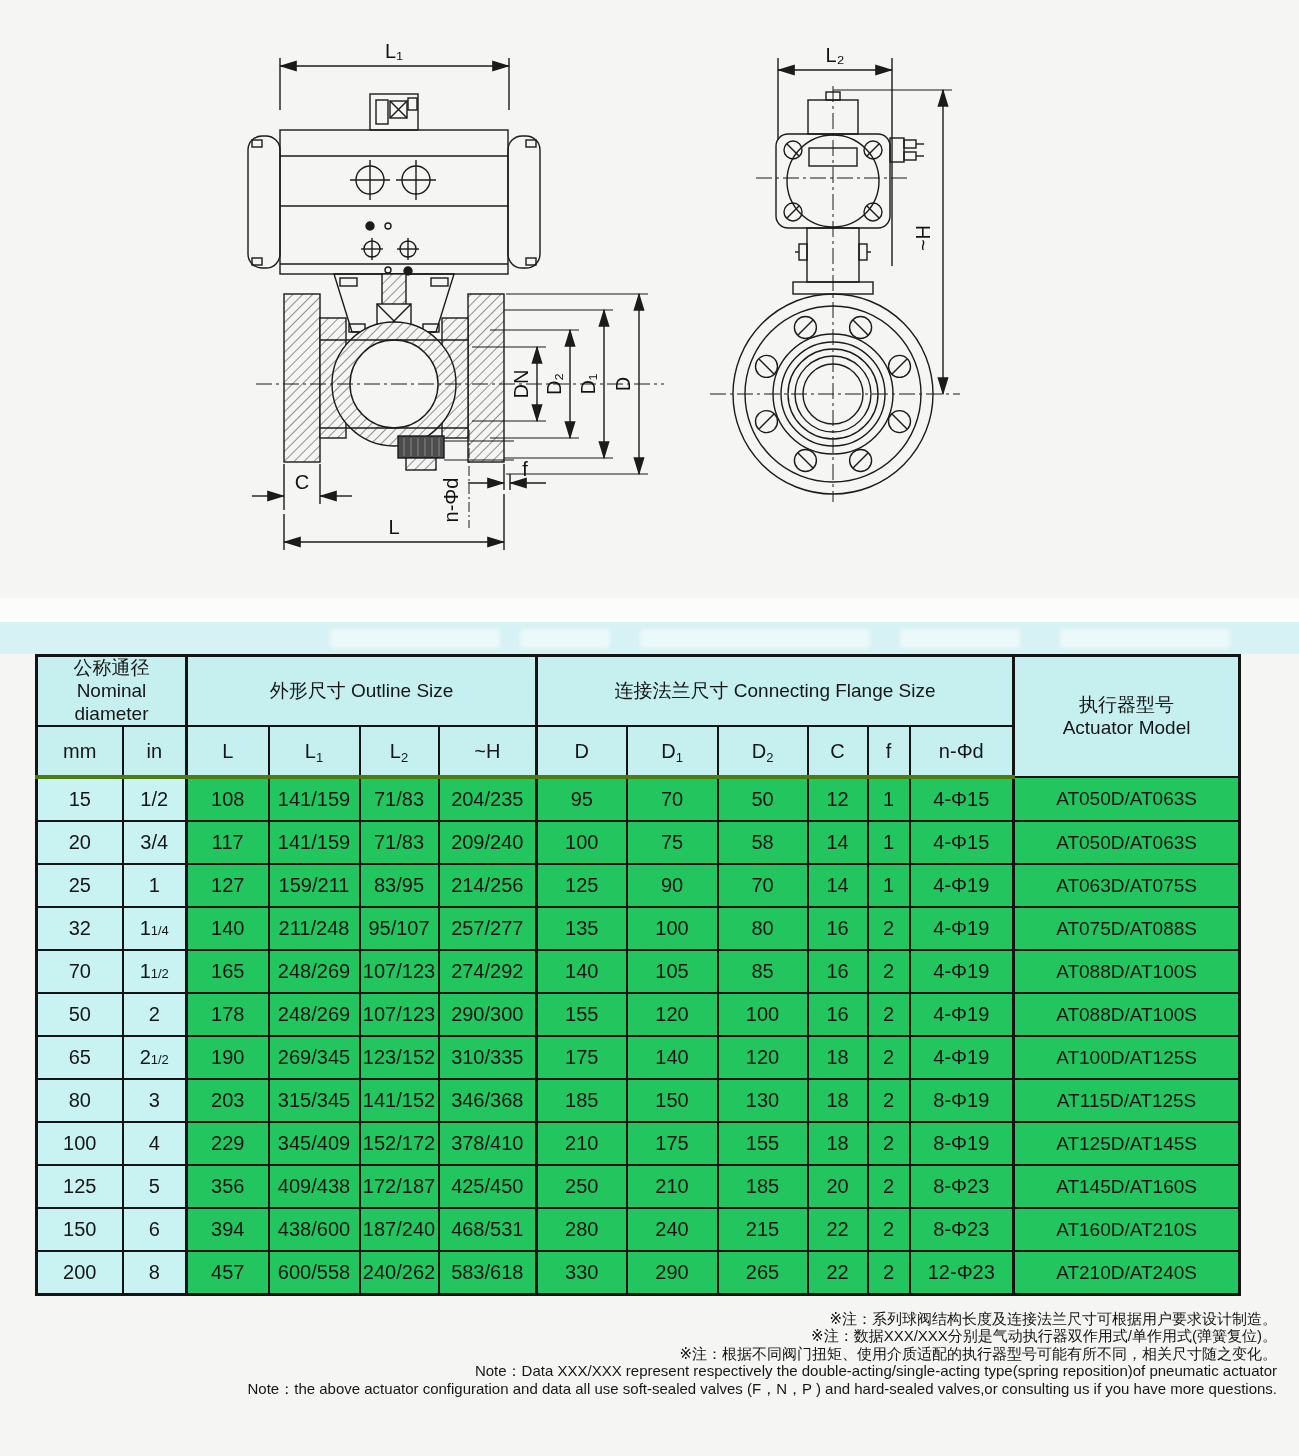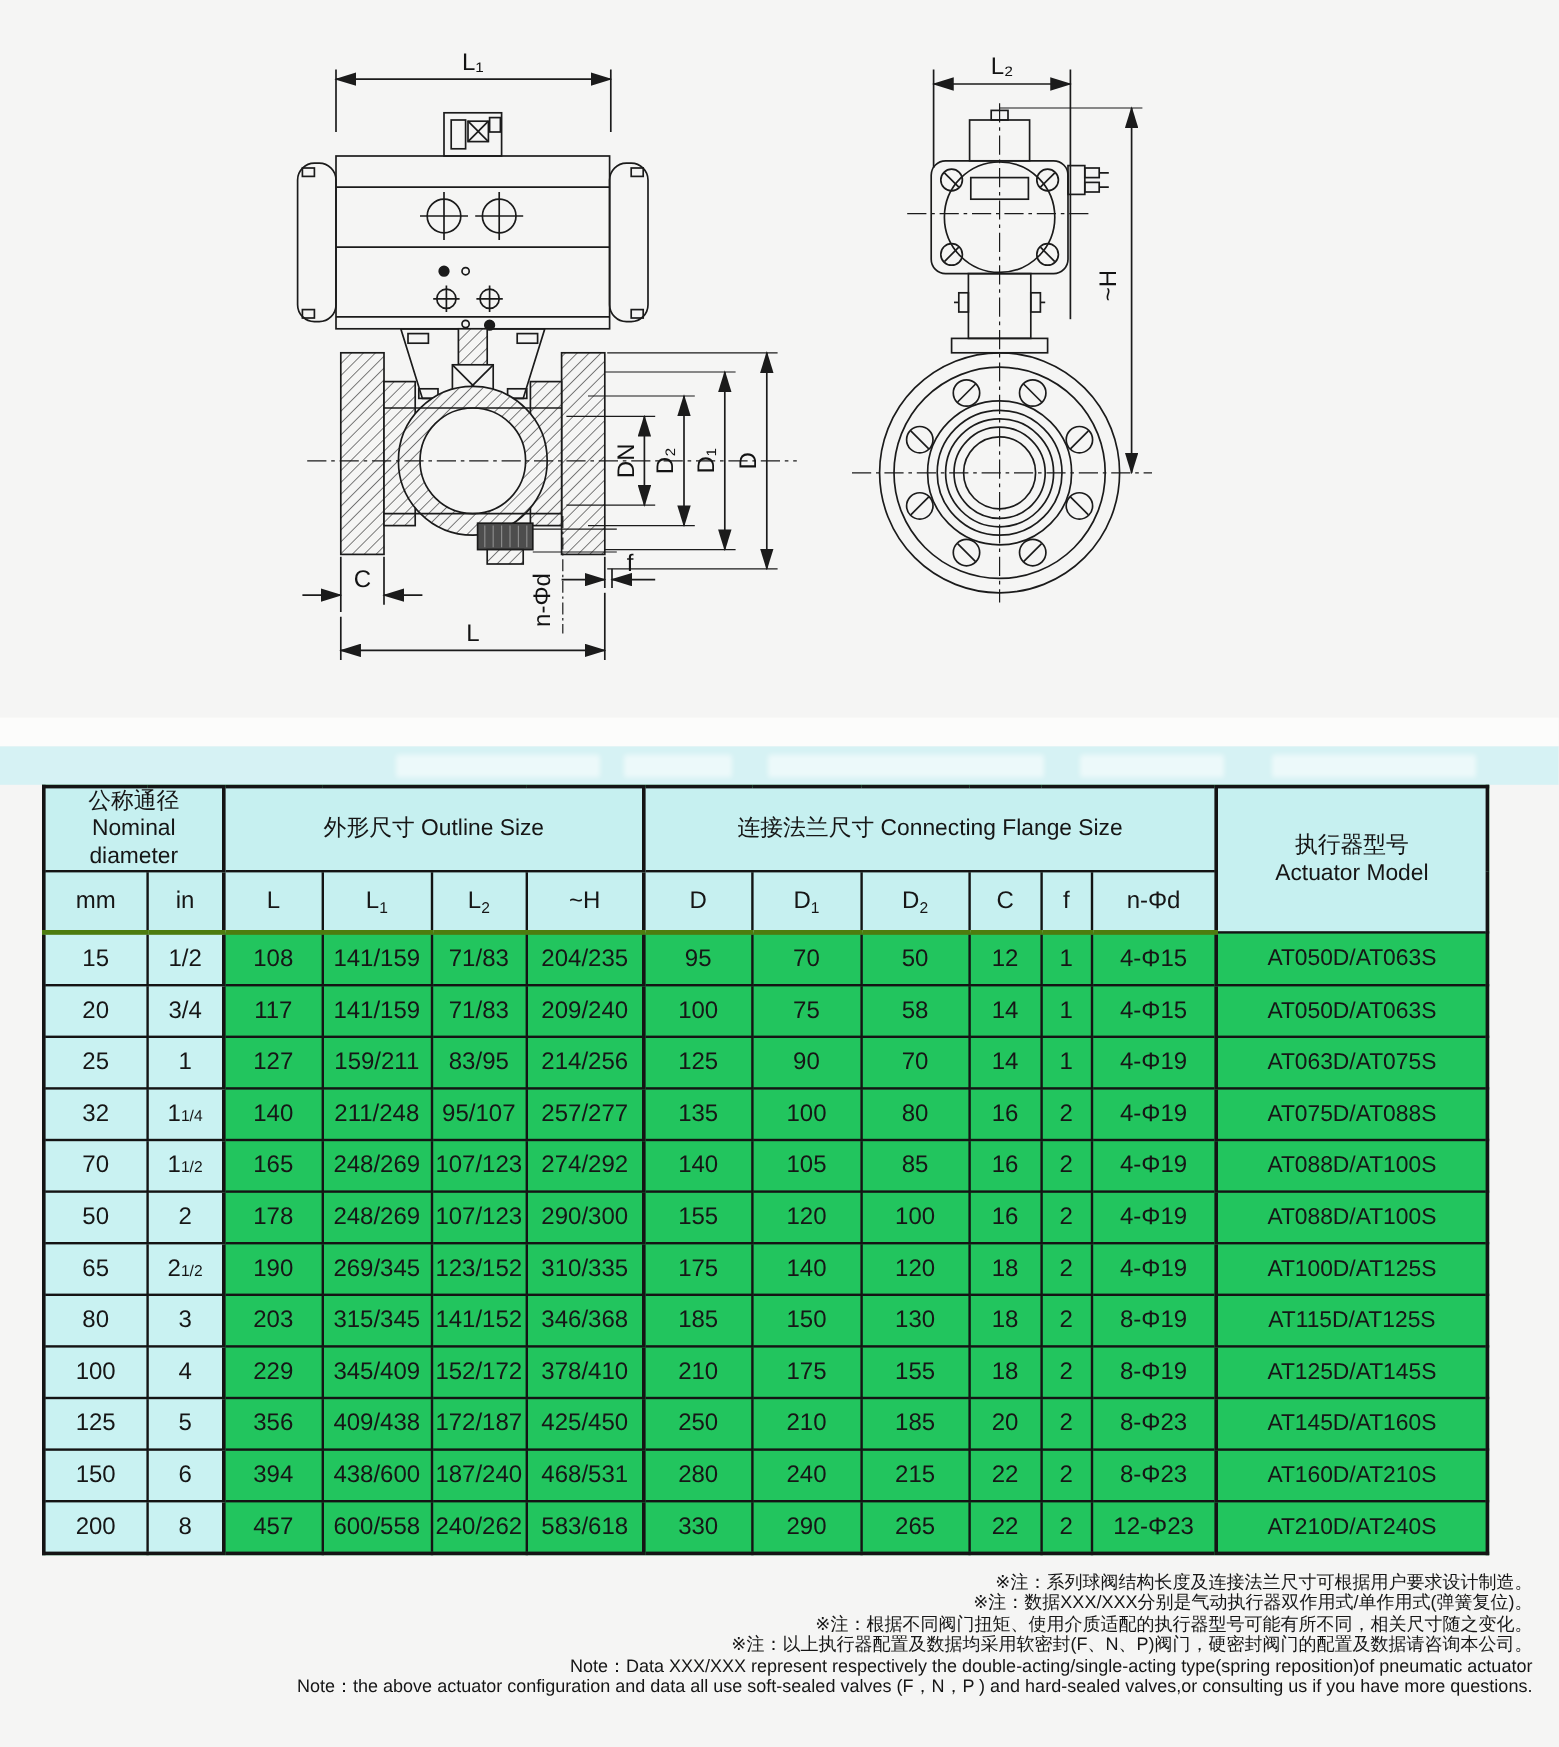--- a/index.html
+++ b/index.html
@@ -496,16 +496,15 @@
           <td class="gb model">AT210D/AT240S</td>
         </tr>
       </tbody>
   </table>
 </div>
 
 <div class="notes" id="notes">
     <div class="note-line"><span>※注：</span><span>系列球阀结构长度及连接法兰尺寸可根据用户要求设计制造。</span></div>
     <div class="note-line"><span>※注：</span><span>数据XXX/XXX分别是气动执行器双作用式/单作用式(弹簧复位)。</span></div>
     <div class="note-line"><span>※注：</span><span>根据不同阀门扭矩、使用介质适配的执行器型号可能有所不同，相关尺寸随之变化。</span></div>
-    <div class="note-line"><span>※注：</span><span>以上执行器配置及数据均采用软密封(F、N、P)阀门，硬密封阀门的配置及数据请咨询本公司。</span></div>
     <div class="note-line"><span>Note：</span><span>Data XXX/XXX represent respectively the double-acting/single-acting type(spring reposition)of pneumatic actuator</span></div>
     <div class="note-line"><span>Note：</span><span>the above actuator  configuration and data  all use soft-sealed valves (F，N，P ) and  hard-sealed valves,or consulting us if you have more questions.</span></div>
   </div>
 
 </body></html>

